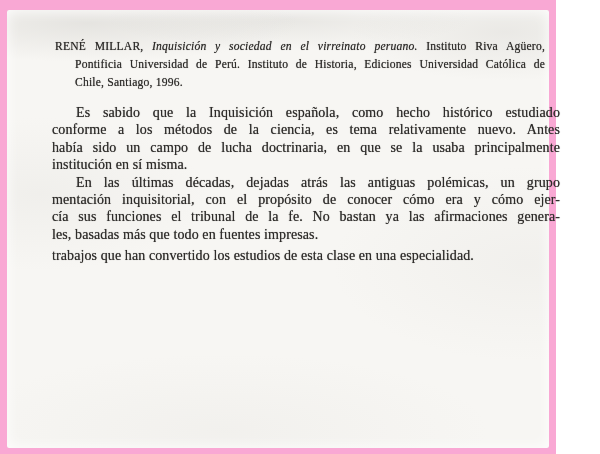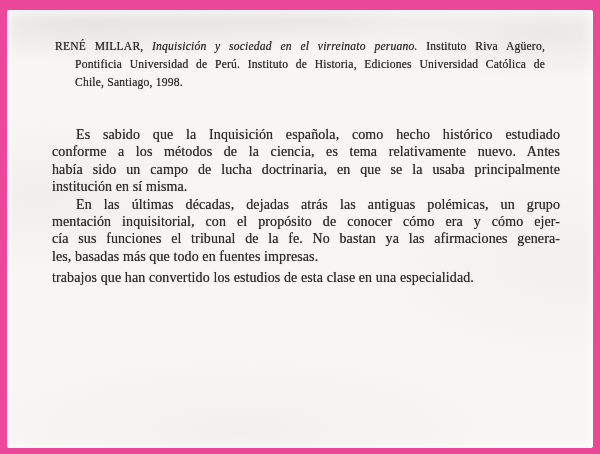--- a/index.html
+++ b/index.html
@@ -4,22 +4,22 @@
 <style>
   html, body { margin: 0; padding: 0; }
   body {
     width: 600px; height: 454px;
     background: #ffffff;
     font-family: "Liberation Serif", "DejaVu Serif", serif;
     overflow: hidden;
   }
   .scan {
     position: relative;
-    width: 600px; height: 454px;
-    background: #ec4899;
+    width: 556px; height: 454px;
+    background: #f9a8d4;
   }
   .paper {
     position: absolute;
     left: 7px; top: 10px; right: 7px; bottom: 6px;
     background:
       radial-gradient(ellipse 300px 55px at 15% 3%, rgba(188,186,181,0.30), transparent 70%),
       radial-gradient(ellipse 260px 45px at 52% 2%, rgba(188,186,181,0.26), transparent 70%),
       radial-gradient(ellipse 220px 70px at 92% 5%, rgba(188,186,181,0.22), transparent 70%),
       radial-gradient(ellipse 240px 110px at 6% 42%, rgba(198,196,191,0.14), transparent 70%),
       radial-gradient(ellipse 280px 140px at 96% 58%, rgba(198,196,191,0.12), transparent 70%),
@@ -39,21 +39,21 @@
     width: 490px;
     font-size: 11.6px;
     line-height: 18px;
     letter-spacing: 0.2px;
   }
   .cline { text-align: justify; text-align-last: justify; }
   .cline.hang { padding-left: 20px; font-family: Liberation Serif, serif; }
   .cline.clast { text-align-last: left; }
   .cite-italic { font-style: italic; }
   .bodytext {
-    margin: 34px 0 0 52px;
+    margin: 12px 0 0 52px;
     width: 508px;
     font-size: 14px;
     line-height: 17.4px;
     letter-spacing: 0.1px;
     font-family: Liberation Serif, serif;
   }
   .para { margin: 0; }
   .para.gap { margin-top: 4px; }
   .bline { text-align: justify; text-align-last: justify; }
   .bline.indent { padding-left: 24px; }
@@ -61,21 +61,21 @@
 </style>
 </head>
 <body>
 
 <div class="scan">
   <div class="paper"></div>
   <div class="content">
     <div class="citation" id="citation">
         <div class="cline"><span>RENÉ MILLAR, </span><span class="cite-italic">Inquisición y sociedad en el virreinato peruano.</span><span> Instituto Riva Agüero,</span></div>
         <div class="cline hang"><span>Pontificia Universidad de Perú. Instituto de Historia, Ediciones Universidad Católica de</span></div>
-        <div class="cline hang clast"><span>Chile, Santiago, 1998.</span></div>
+        <div class="cline hang clast"><span>Chile, Santiago, 1996.</span></div>
       </div>
     <div class="bodytext" id="bodytext">
         <div class="para">
           <div class="bline indent">Es sabido que la Inquisición española, como hecho histórico estudiado</div>
           <div class="bline">conforme a los métodos de la ciencia, es tema relativamente nuevo. Antes</div>
           <div class="bline">había sido un campo de lucha doctrinaria, en que se la usaba principalmente</div>
           <div class="bline plast">institución en sí misma.</div>
         </div>
         <div class="para">
           <div class="bline indent">En las últimas décadas, dejadas atrás las antiguas polémicas, un grupo</div>

